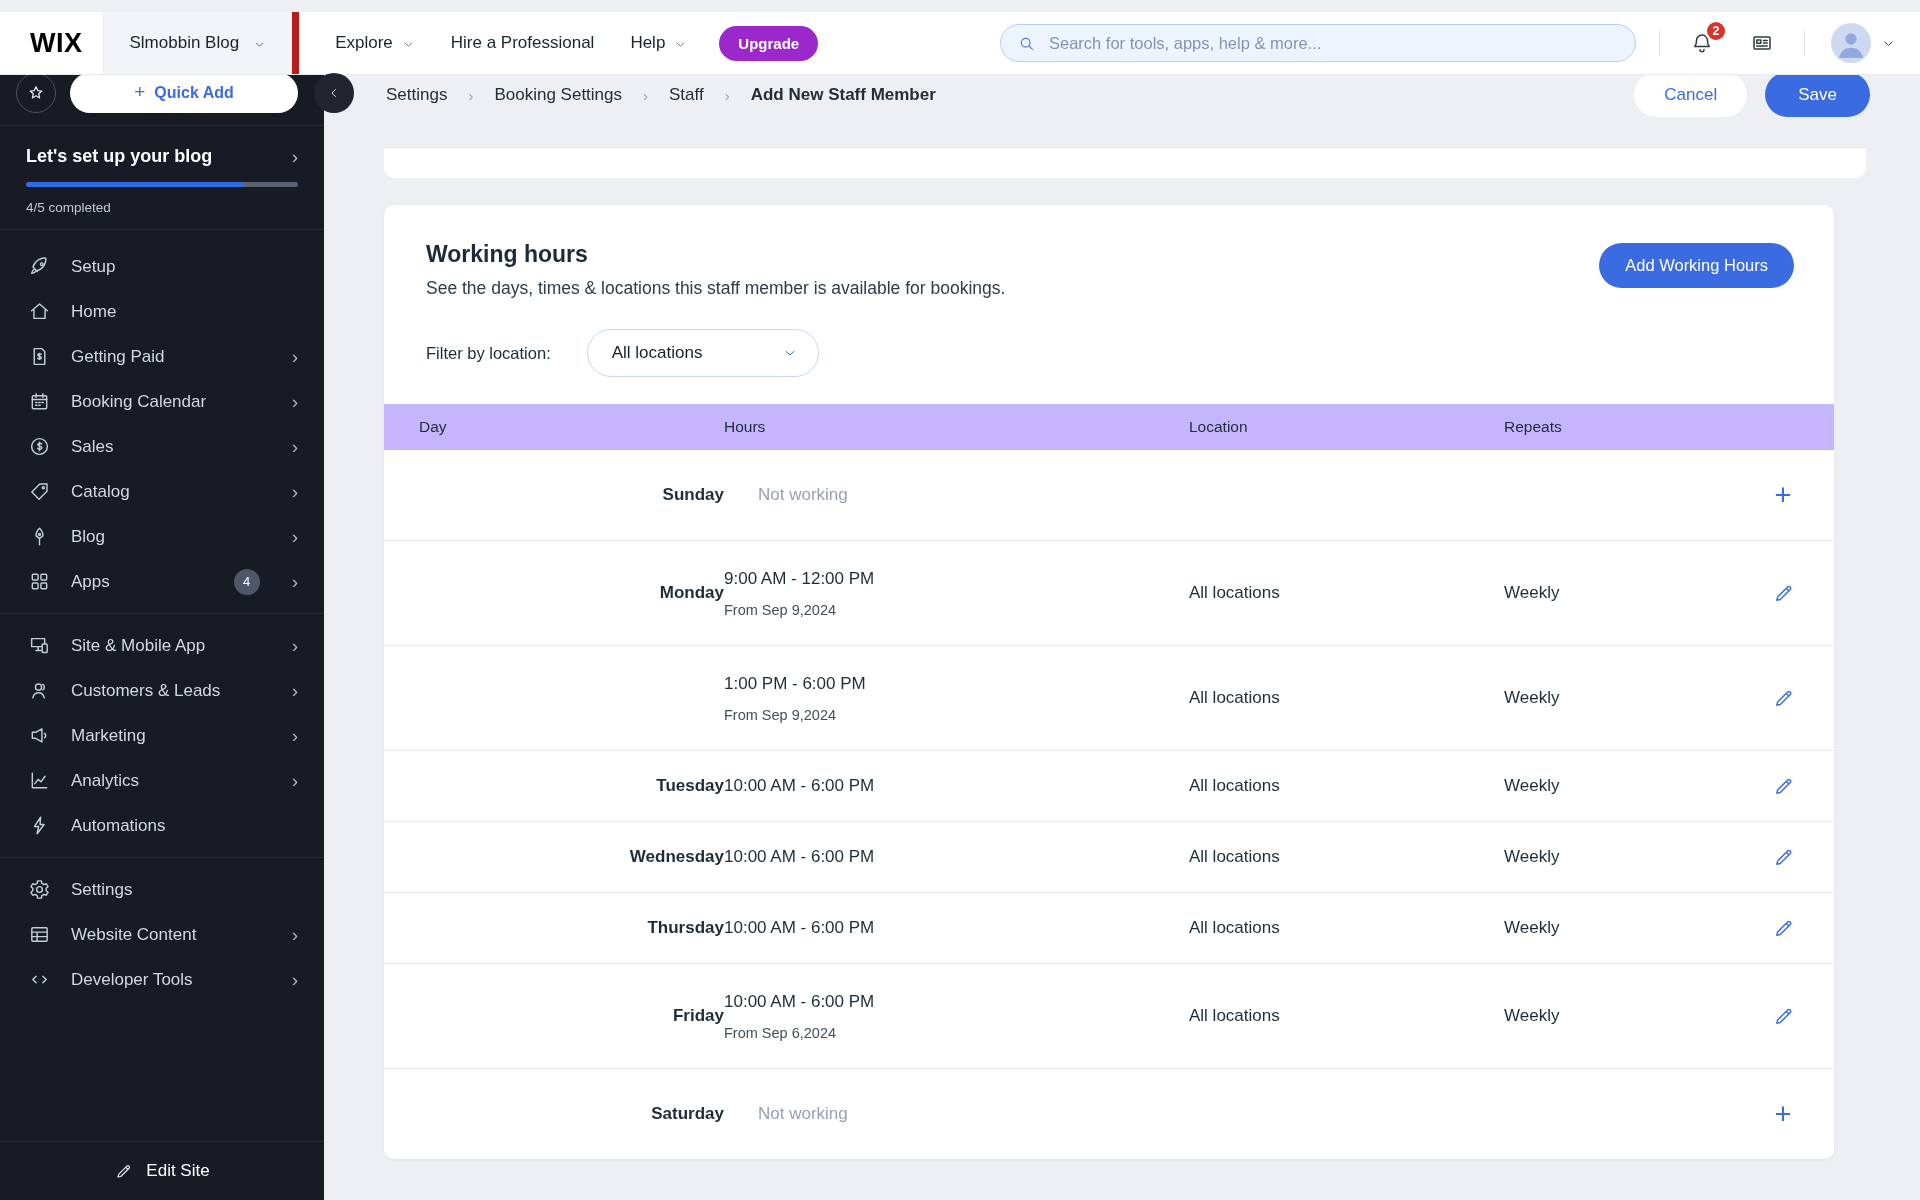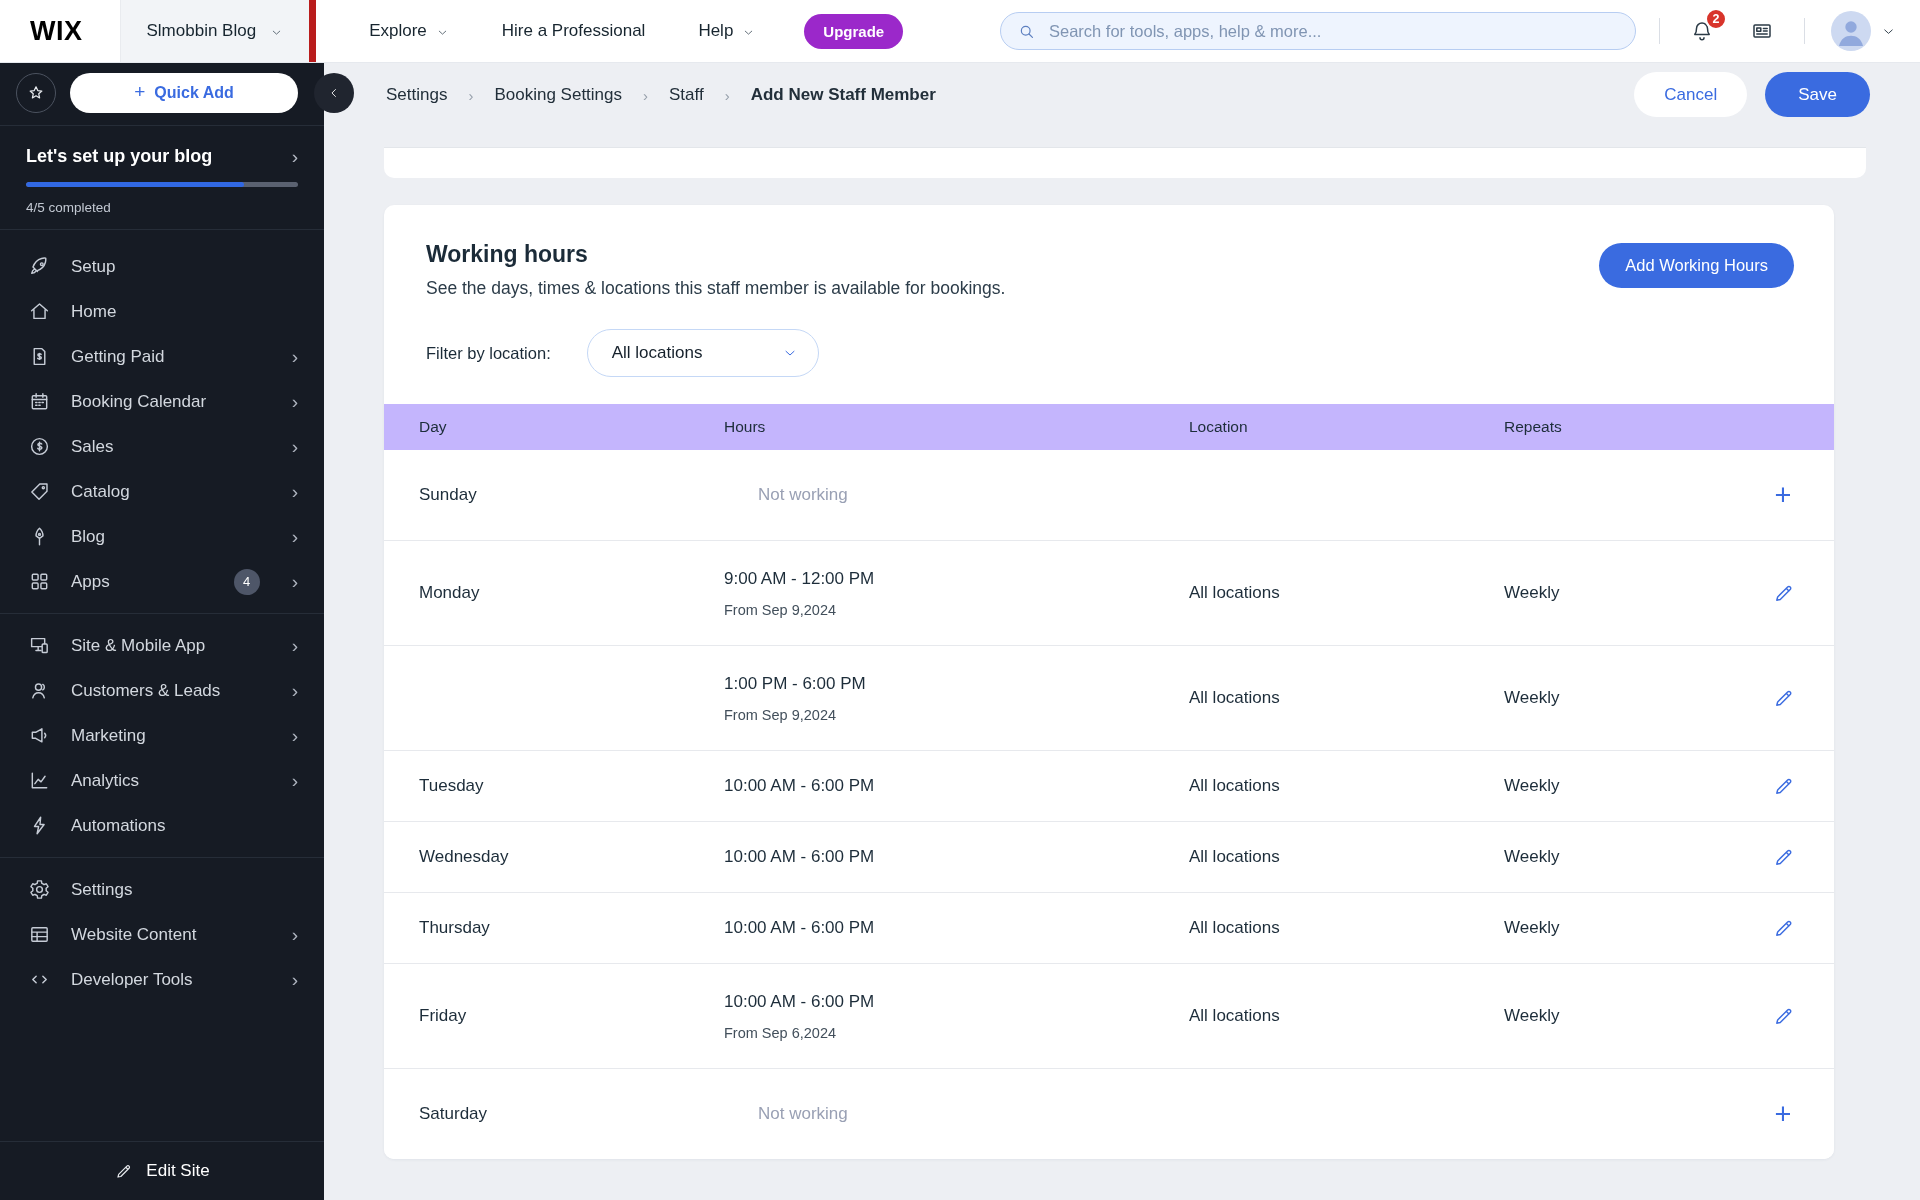--- a/index.html
+++ b/index.html
@@ -4,21 +4,21 @@
 <style>
   html,body{margin:0;padding:0;}
   body{width:1920px;height:1200px;overflow:hidden;font-family:"Liberation Sans","DejaVu Sans",sans-serif;background:#edeff3;-webkit-font-smoothing:antialiased;}
   #app{position:relative;width:1920px;height:1200px;}
 
   
   [data-icon]{display:inline-flex;}
   [data-icon] svg{width:100%;height:100%;fill:none;stroke:currentColor;stroke-width:1.5;stroke-linecap:round;stroke-linejoin:round;display:block;}
 
   
-  .topbar{position:absolute;top:0;left:0;right:0;height:62px;background:#fff;display:flex;align-items:center;z-index:20;border-bottom:1px solid #e6e9ee;gap:17px;}
+  .topbar{position:absolute;top:12px;left:0;right:0;height:62px;background:#fff;display:flex;align-items:center;z-index:20;border-bottom:1px solid #e6e9ee;}
   .logo{margin:0 20px 0 30px;font-size:27px;font-weight:900;letter-spacing:.5px;color:#000;}
   .site-switch{height:62px;display:flex;align-items:center;gap:14px;padding:0 26px;background:#f2f4f7;border-left:1px solid #e9ebef;border-right:7px solid #b91c1c;font-size:17px;color:#17252f;cursor:pointer;}
   .tb-link{margin-left:36px;font-size:17px;color:#17252f;display:flex;gap:9px;align-items:center;cursor:pointer;}
   .chev-sm{width:13px;height:13px;color:#41505c;margin-top:2px;}
   .upgrade{margin-left:32px;background:#9b28ca;color:#fff;font-size:15px;font-weight:700;padding:0 19px;height:35px;border-radius:18px;border:none;cursor:pointer;font-family:inherit;}
   .search{position:absolute;left:1000px;top:12px;width:636px;height:38px;box-sizing:border-box;background:#eef4fe;border:1px solid #b7cdf2;border-radius:19px;display:flex;align-items:center;padding:0 16px;gap:11px;}
   .search-ic{width:19px;height:19px;color:#5c7fc0;}
   .search input{flex:1;border:none;background:transparent;outline:none;font-size:16.5px;color:#2a3b4d;font-family:inherit;}
   .search input::placeholder{color:#8095b3;}
   .tb-right{position:absolute;right:0;top:0;height:62px;display:flex;align-items:center;}
@@ -80,21 +80,21 @@
   .thead{margin-top:27px;background:#c4b5fd;height:46px;display:flex;align-items:center;padding:0 28px 0 35px;font-size:15.5px;color:#1d2d3a;}
   .c-day{width:305px;flex:none;}
   .c-hours{width:465px;flex:none;}
   .c-loc{width:315px;flex:none;}
   .c-rep{flex:1;}
   .c-act{width:46px;flex:none;display:flex;justify-content:center;}
   .trow{display:flex;align-items:center;padding:0 28px 0 35px;height:70px;border-bottom:1px solid #e7e9ed;font-size:17px;color:#1d2d3a;background:#fff;}
   .trow.tall{height:104px;}
   .trow.nw{height:90px;}
   .trow:last-child{border-bottom:none;}
-  .td-day{font-weight:400;}
+  .td-day{font-weight:700;text-align:right;}
   .hfrom{font-size:14.5px;color:#424f5b;margin-top:13px;}
   .notwork{color:#99a0b4;margin-left:34px;}
   .icon-btn{background:none;border:none;color:#3a6be0;cursor:pointer;padding:4px;display:flex;align-items:center;justify-content:center;}
   .pencil{width:23px;height:23px;color:#3a6be0;}
   .plus-glyph{font-size:29px;font-weight:300;line-height:22px;color:#3a6be0;font-family:"Liberation Sans",sans-serif;}
 </style>
 </head>
 <body>
 
 <div id="app">

